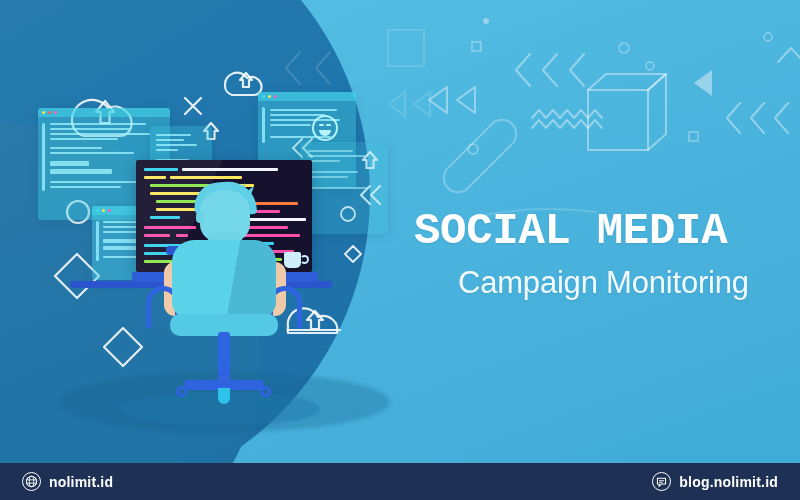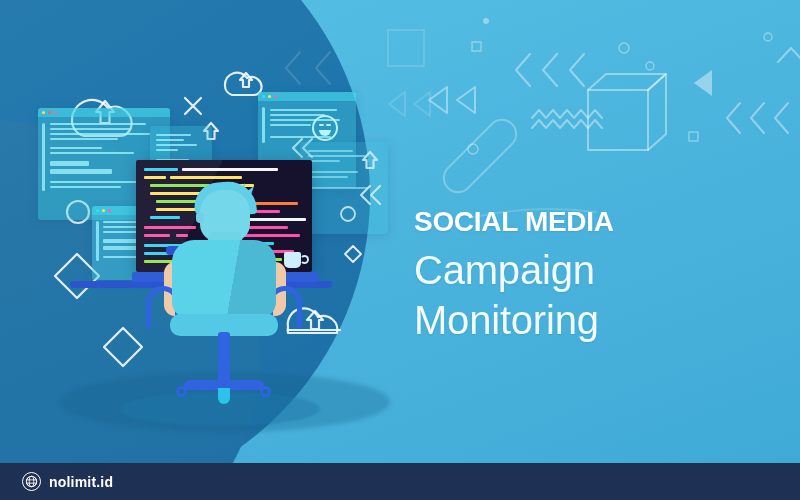--- a/index.html
+++ b/index.html
@@ -80,34 +80,36 @@
   .brand-icon svg { display: block; }
 
   
   .headline {
     position: absolute;
     left: 414px; top: 206px;
     width: 372px;
   }
   .headline h1 {
     color: #ffffff;
-    font-size: 28px;
+    font-size: 44px;
     font-weight: bold;
     line-height: 1.16;
     letter-spacing: -0.3px;
     text-shadow: 0 1px 2px rgba(20,90,130,.18);
+    font-family: Liberation Mono, monospace;
   }
   .headline .subtitle {
     color: #f2fbff;
-    font-size: 40px;
+    font-size: 31px;
     font-weight: normal;
     line-height: 1.25;
     margin-top: 7px;
     letter-spacing: -0.2px;
     text-shadow: 0 1px 2px rgba(20,90,130,.15);
+    margin-left: 44px;
   }
 
   
   .win {
     position: absolute;
     border-radius: 3px;
     overflow: hidden;
     background: rgba(66,205,225,.40);
     box-shadow: 0 2px 10px rgba(10,60,95,.16);
   }
@@ -482,15 +484,24 @@
     <div class="brand">
       <span class="brand-icon">
         <svg width="13" height="13" viewBox="0 0 16 16">
           <circle cx="8" cy="8" r="6.4" fill="none" stroke="#ffffff" stroke-width="1.3"></circle>
           <ellipse cx="8" cy="8" rx="2.8" ry="6.4" fill="none" stroke="#ffffff" stroke-width="1.1"></ellipse>
           <path d="M1.7 6 h12.6 M1.7 10 h12.6" stroke="#ffffff" stroke-width="1.1"></path>
         </svg>
       </span>
       <span class="brand-text">nolimit.id</span>
     </div>
+    <div class="brand">
+      <span class="brand-icon">
+        <svg width="13" height="13" viewBox="0 0 16 16">
+          <path d="M3 4 h10 v7 h-5 l-3 3 v-3 h-2 z" fill="none" stroke="#ffffff" stroke-width="1.3" stroke-linejoin="round"></path>
+          <path d="M5.4 7 h5.2 M5.4 9 h3.4" stroke="#ffffff" stroke-width="1.1" stroke-linecap="round"></path>
+        </svg>
+      </span>
+      <span class="brand-text">blog.nolimit.id</span>
+    </div>
   </div>
 
 </div>
 
 </body></html>

